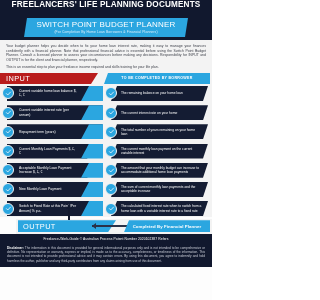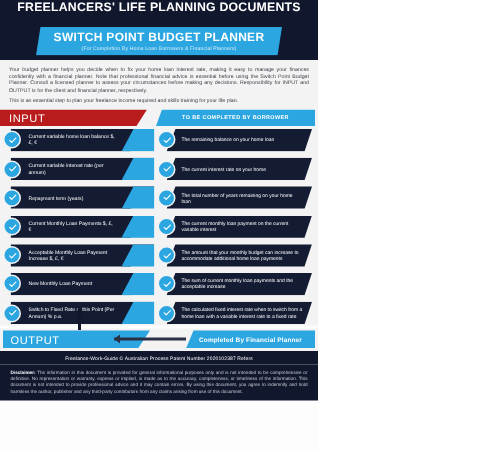--- a/index.html
+++ b/index.html
@@ -37,21 +37,21 @@
     left: 24px; right: 24px; top: 0px;
     height: 19px;
     background: #2ba6e0;
     display: flex; flex-direction: column;
     align-items: center; justify-content: center;
     clip-path: polygon(3px 0, 100% 0, calc(100% - 3px) 100%, 0 100%);
   }
   .subhead-title {
     color: #ffffff;
     font-size: 8px;
-    font-weight: bold;
+    font-weight: normal;
     letter-spacing: 0.2px;
     line-height: 10px;
     white-space: nowrap;
   }
   .subhead-sub {
     color: #d9eefb;
     font-size: 3.4px;
     letter-spacing: 0.1px;
     line-height: 5px;
     white-space: nowrap;
@@ -177,20 +177,21 @@
     border-right: 3.2px solid transparent;
     border-bottom: 4px solid #11182e;
   }
 
   
   .out-wrap {
     position: relative;
     height: 15px;
     background: #f3f3f3;
     margin-top: 1px;
+    margin-left: 16px;
   }
   .out-left {
     position: absolute; left: 2px; top: 1px;
     width: 98px; height: 12px;
     background: #2ba6e0;
     display: flex; align-items: center; padding-left: 5px;
     clip-path: polygon(0 0, 100% 0, calc(100% - 8px) 100%, 0 100%);
   }
   .out-left span { color: #ffffff; font-size: 7.4px; letter-spacing: 0.4px; }
   .out-right {

